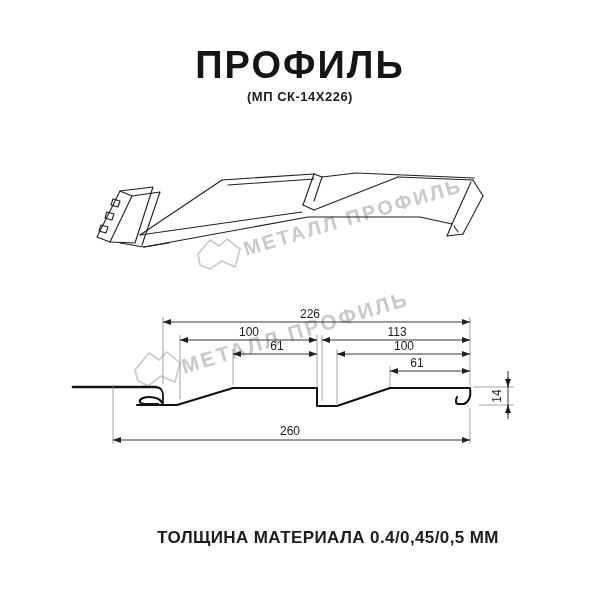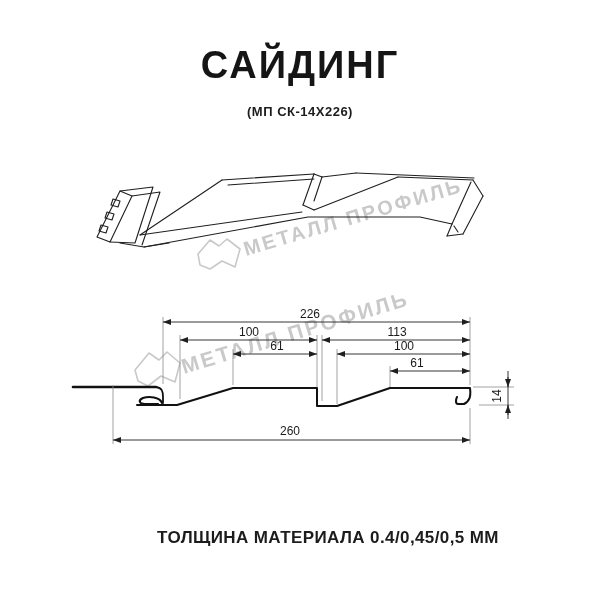--- a/index.html
+++ b/index.html
@@ -13,21 +13,21 @@
   }
   .header{position:absolute;top:46px;left:0;width:100%;text-align:center;}
   .title{
     font-size:38px;font-weight:800;letter-spacing:2px;
     line-height:1;color:#151515;
   }
   .subtitle{
     margin-top:10px;font-size:17px;font-weight:700;letter-spacing:1px;color:#1c1c1c;
   }
   .code{
-    margin-top:20px;font-size:13px;font-weight:700;letter-spacing:0.5px;color:#1c1c1c;
+    margin-top:5px;font-size:13px;font-weight:700;letter-spacing:0.5px;color:#1c1c1c;
   }
   .footer{
     position:absolute;top:528px;left:8px;width:100%;text-align:center;
     font-size:17px;font-weight:700;letter-spacing:0.4px;color:#1c1c1c;padding-left:20px;
   }
   svg.scene{position:absolute;left:0;top:0;}
   .wm-text{
     font-family:"Liberation Sans", sans-serif;
     font-size:20px;font-weight:700;letter-spacing:2.5px;
     fill:#c9c9c9;
@@ -37,21 +37,21 @@
     font-family:"Liberation Sans", sans-serif;
     font-size:12px;fill:#1a1a1a;
   }
 </style>
 </head>
 <body>
 
 <div class="page">
 
   <div class="header">
-    <div class="title">САЙДИНГ</div>
+    <div class="title">ПРОФИЛЬ</div>
     <div class="code">(МП СК-14Х226)</div>
   </div>
 
   <svg class="scene" width="600" height="600" viewBox="0 0 600 600">
     <defs>
       <marker id="arr" orient="auto-start-reverse" markerUnits="userSpaceOnUse" markerWidth="10" markerHeight="8" refX="8" refY="3">
         <path d="M0,0 L8,3 L0,6 Z" fill="#1f1f1f"></path>
       </marker>
     </defs>
 

